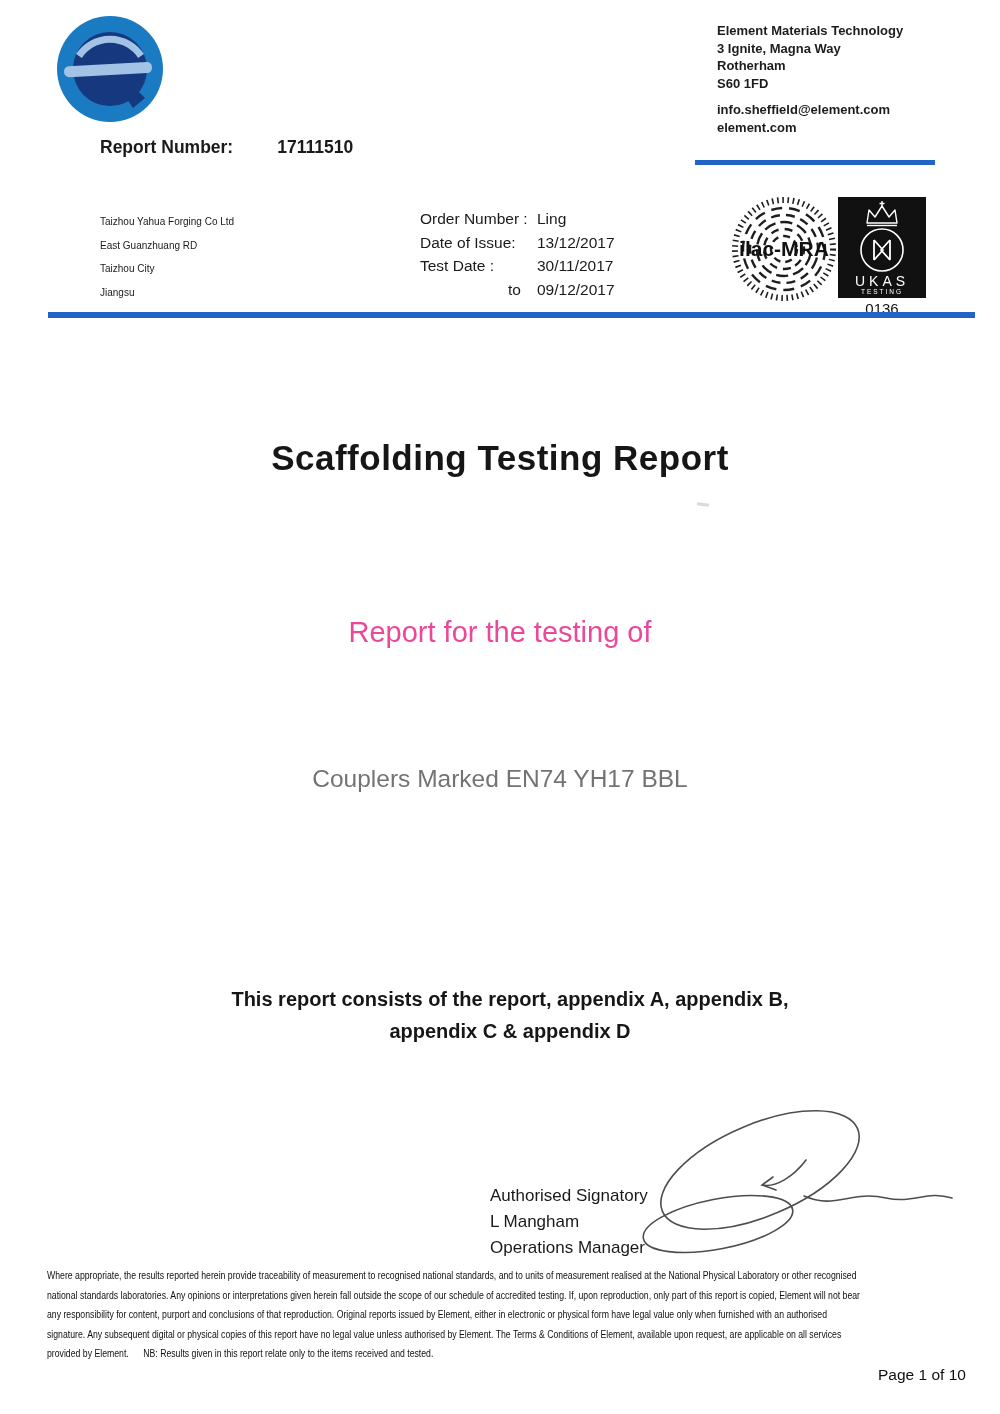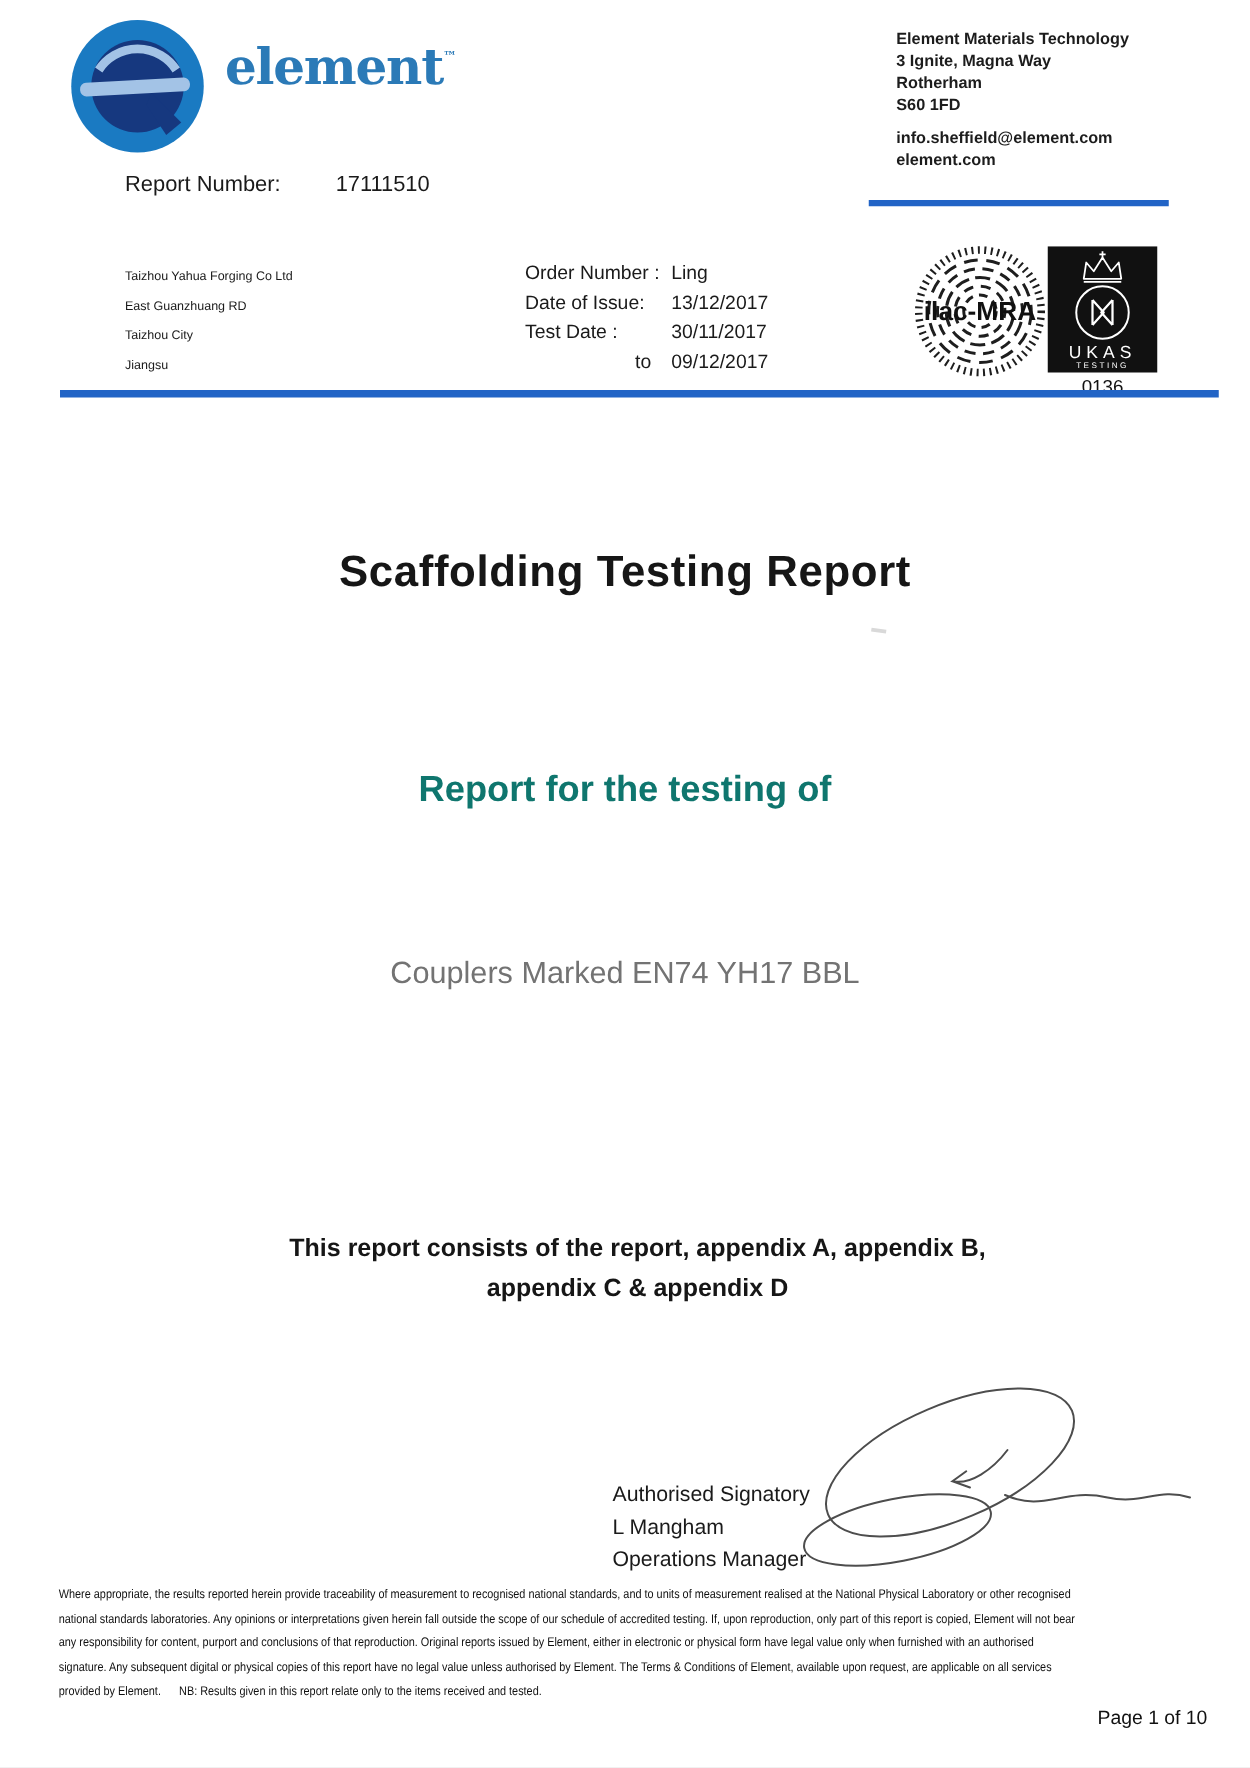--- a/index.html
+++ b/index.html
@@ -9,37 +9,37 @@
     font-family:"Liberation Sans", sans-serif; color:#1a1a1a;
   }
   .abs { position:absolute; }
 
   
   .wordmark { font-family:"DejaVu Serif", serif; font-weight:bold; font-size:40px;
               letter-spacing:-1px; color:#2b7ab7; }
   .wordmark sup { font-size:11px; letter-spacing:0; vertical-align:18px; }
   .lab-address { font-size:13px; font-weight:bold; color:#1c1c1c; line-height:17.5px; }
   .lab-address .gap { height:9px; }
-  .report-number { font-size:17.5px; font-weight:normal; }
+  .report-number { font-size:17.5px; font-weight:bold; }
   .report-number .val { margin-left:44px; }
 
   
   .client-block { font-size:10px; line-height:23.5px; }
   .order-block  { font-size:15.5px; }
   .order-row { display:flex; height:23.5px; align-items:flex-start; }
   .order-label { width:117px; box-sizing:border-box; }
   .order-label.to-label { text-align:right; padding-right:16px; }
 
   
   .rule-blue { background:#2264c6; }
 
   
   .center-text { left:0; width:1000px; text-align:center; }
   .doc-title   { font-size:35px; font-weight:bold; letter-spacing:0.5px; color:#161616; }
-  .doc-subtitle{ font-size:29px; font-weight:bold; line-height:40px; color:#0f766e; }
+  .doc-subtitle{ font-size:29px; font-weight:normal; line-height:40px; color:#ec4899; }
   .doc-marking { font-size:24.5px; color:#737373; }
   .doc-consists{ font-size:20px; font-weight:bold; line-height:32px; color:#161616; }
 
   
   .sig-block { font-size:17px; line-height:26px; }
 
   
   .fineprint { font-size:10px; line-height:19.5px; color:#101010; }
   .fineprint .fp-line { white-space:nowrap; transform:scaleX(0.87); transform-origin:left center; }
   .page-number { font-size:15.5px; color:#111; }
@@ -51,23 +51,20 @@
 
 <div class="page">
 
   <svg class="abs" style="left:55px; top:14px;" width="110" height="110" viewBox="0 0 110 110">
     <circle cx="55" cy="55" r="53" fill="#1a7ac2"></circle>
     <circle cx="55" cy="55" r="37" fill="#16387f"></circle>
     <path d="M 24,42 A 37,37 0 0 1 86,42" fill="none" stroke="#a3c3e6" stroke-width="7"></path>
     <polygon points="66,60 90,84 78,94 62,70" fill="#16387f"></polygon>
     <rect x="9" y="50" width="88" height="11" rx="5" fill="#a3c3e6" transform="rotate(-3 55 55)"></rect>
   </svg>
-  <div class="abs wordmark" style="left:180px; top:30px;">
-    <span>element</span><sup>™</sup>
-  </div>
 
   <div class="abs lab-address" style="left:717px; top:22px;">
     <div>Element Materials Technology</div>
     <div>3 Ignite, Magna Way</div>
     <div>Rotherham</div>
     <div>S60 1FD</div>
     <div class="gap"></div>
     <div>info.sheffield@element.com</div>
     <div>element.com</div>
   </div>

